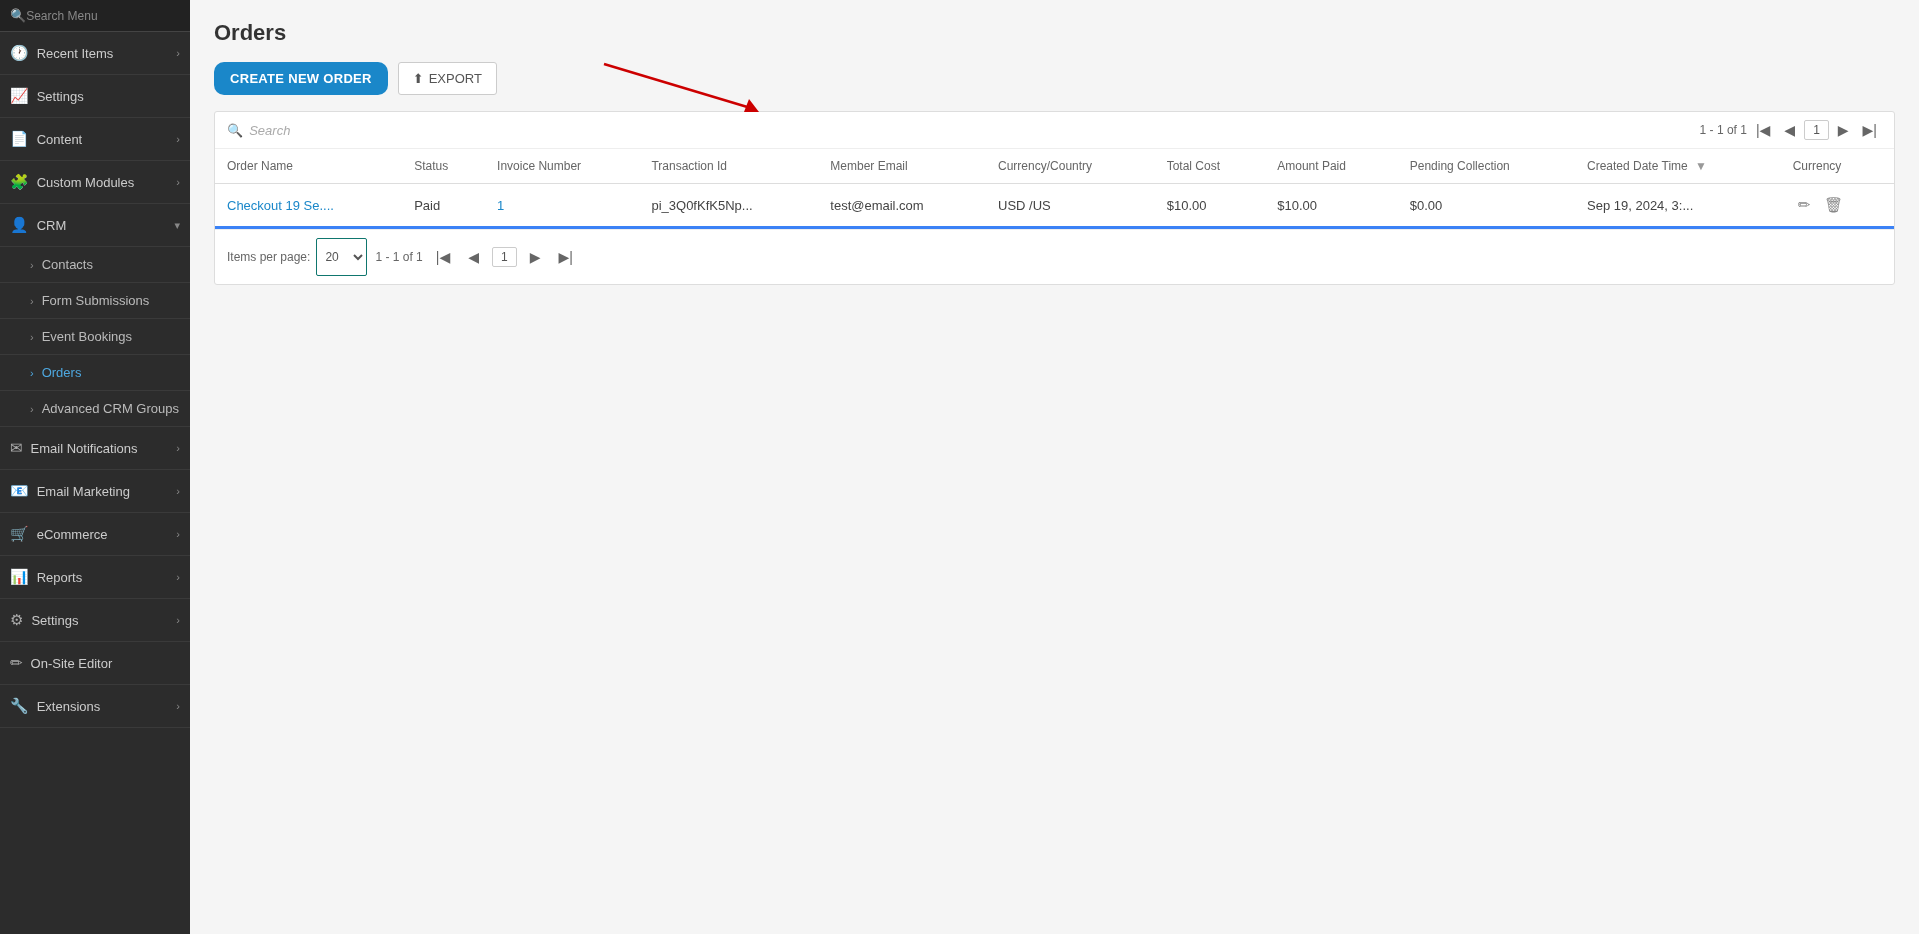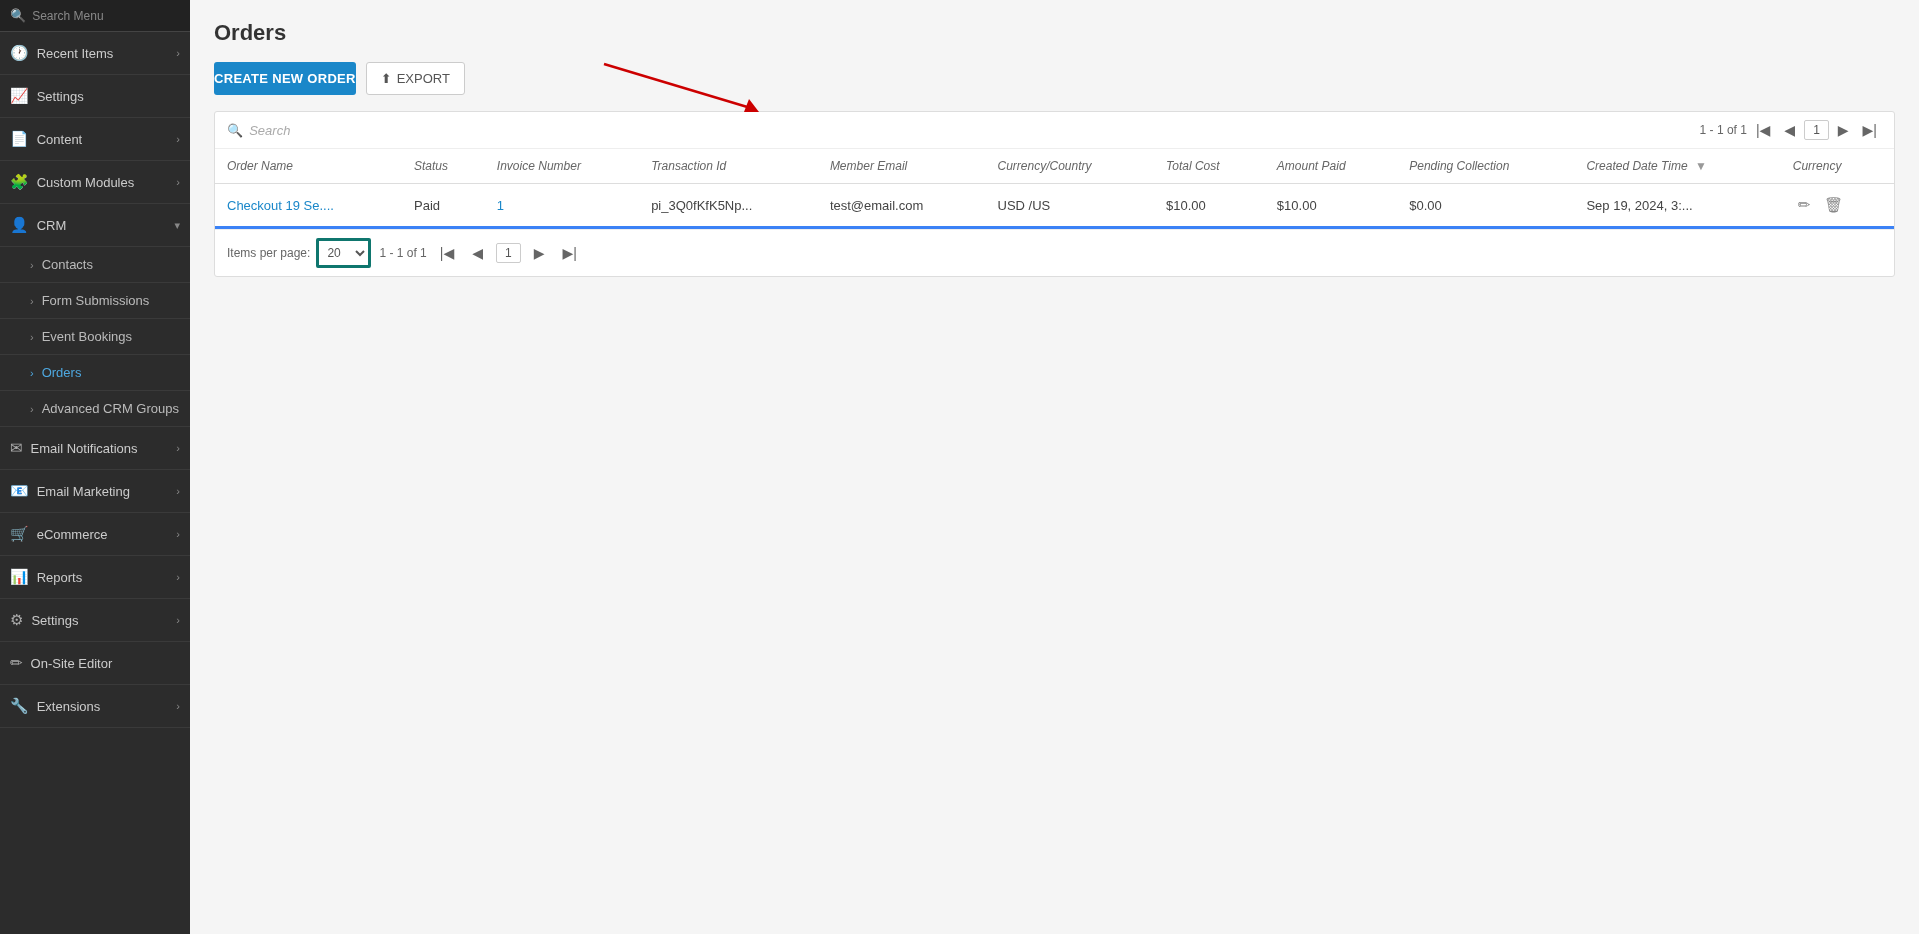--- a/index.html
+++ b/index.html
@@ -25,21 +25,20 @@
       padding: 8px 10px;
       background: #222;
       border-bottom: 1px solid #444;
     }
     .sidebar-search input {
       background: transparent;
       border: none;
       color: #ccc;
       outline: none;
       font-size: 12px;
-      margin-left: 6px;
       width: 100%;
     }
     .sidebar-search input::placeholder { color: #888; }
 
     .sidebar-item {
       display: flex;
       align-items: center;
       padding: 12px 10px;
       cursor: pointer;
       color: #ccc;
@@ -90,24 +89,24 @@
       align-items: center;
       gap: 10px;
       margin-bottom: 16px;
       position: relative;
     }
 
     .btn-create {
       background: #1a87c9;
       color: #fff;
       border: none;
-      padding: 9px 0;
+      padding: 9px 16px;
       font-size: 13px;
       font-weight: 600;
-      border-radius: 3px;
+      border-radius: 10px;
       cursor: pointer;
       letter-spacing: 0.3px;
     }
 
     .btn-export {
       background: #fff;
       color: #555;
       border: 1px solid #ccc;
       padding: 8px 14px;
       font-size: 13px;
@@ -186,21 +185,20 @@
       color: #555;
     }
 
     table {
       width: 100%;
       border-collapse: collapse;
       font-size: 13px;
     }
     thead tr {
       border-bottom: 1px solid #ddd;
-      font-style: italic;
     }
     thead th {
       padding: 10px 12px;
       text-align: left;
       color: #666;
       font-weight: 500;
       font-size: 12px;
       white-space: nowrap;
     }
     thead th.sortable { cursor: pointer; }
@@ -226,23 +224,23 @@
       gap: 8px;
       font-size: 12px;
       color: #666;
     }
     .items-per-page {
       display: flex;
       align-items: center;
       gap: 6px;
     }
     .items-per-page select {
-      border: 3px solid #0f766e;
+      border: 1px solid #0f766e;
       border-radius: 2px;
-      padding: 4px 4px;
+      padding: 10px 4px;
       font-size: 12px;
       color: #555;
       background: #fff;
     }
 
     .action-btn {
       background: none;
       border: none;
       cursor: pointer;
       color: #888;

